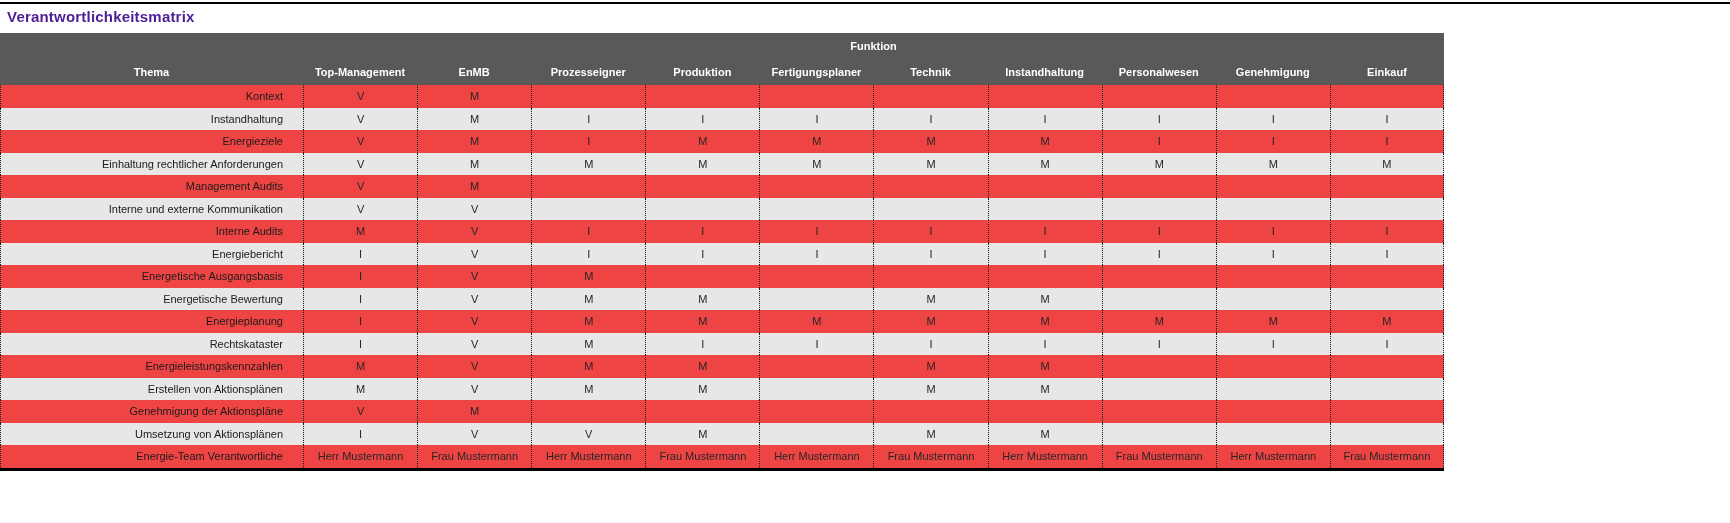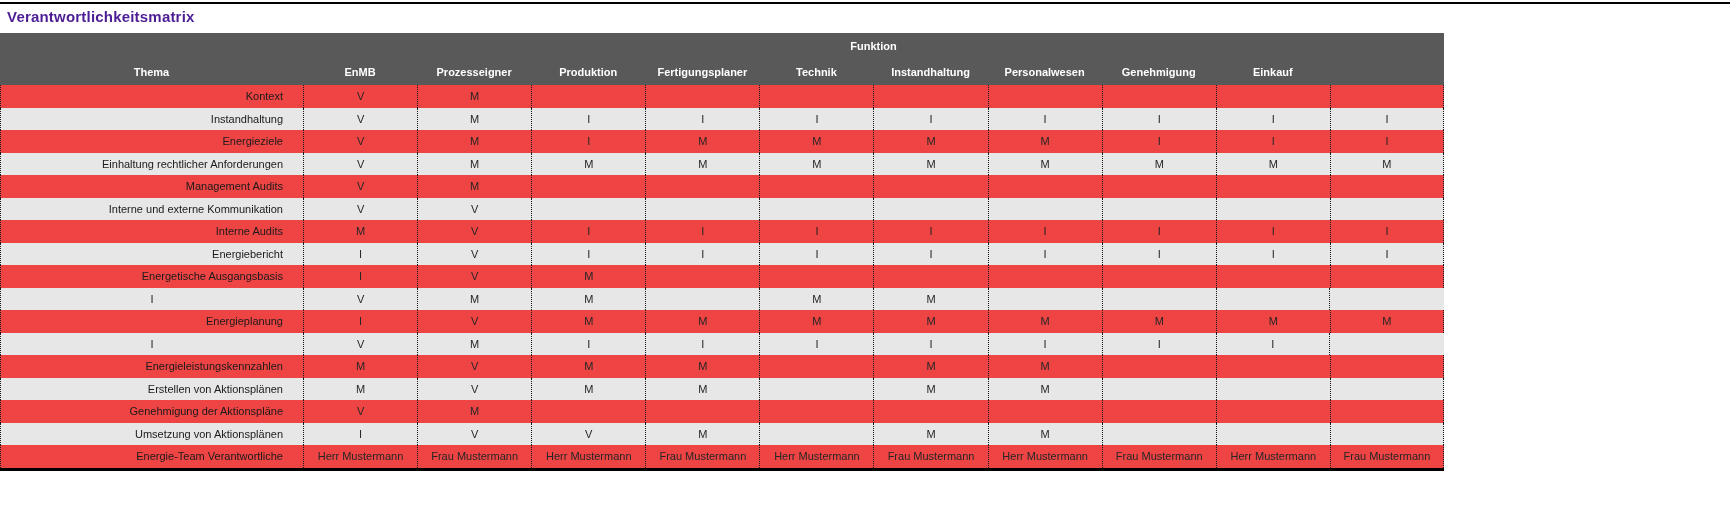--- a/index.html
+++ b/index.html
@@ -61,20 +61,21 @@
   <h1 class="title">Verantwortlichkeitsmatrix</h1>
 
   <div class="matrix">
     <div class="thead">
       <div class="hrow">
         <div class="hcell"></div>
         <div class="hcell group-span">Funktion</div>
       </div>
       <div class="hrow" id="col-headers">
           <div class="hcell">Thema</div>
+          <div class="hcell">Top-Management</div>
           <div class="hcell">EnMB</div>
           <div class="hcell">Prozesseigner</div>
           <div class="hcell">Produktion</div>
           <div class="hcell">Fertigungsplaner</div>
           <div class="hcell">Technik</div>
           <div class="hcell">Instandhaltung</div>
           <div class="hcell">Personalwesen</div>
           <div class="hcell">Genehmigung</div>
           <div class="hcell">Einkauf</div>
         </div>
@@ -191,20 +192,21 @@
           <div class="cell">M</div>
           <div class="cell"></div>
           <div class="cell"></div>
           <div class="cell"></div>
           <div class="cell"></div>
           <div class="cell"></div>
           <div class="cell"></div>
           <div class="cell"></div>
         </div>
         <div class="row">
+          <div class="cell thema">Energetische Bewertung</div>
           <div class="cell">I</div>
           <div class="cell">V</div>
           <div class="cell">M</div>
           <div class="cell">M</div>
           <div class="cell"></div>
           <div class="cell">M</div>
           <div class="cell">M</div>
           <div class="cell"></div>
           <div class="cell"></div>
           <div class="cell"></div>
@@ -216,20 +218,21 @@
           <div class="cell">M</div>
           <div class="cell">M</div>
           <div class="cell">M</div>
           <div class="cell">M</div>
           <div class="cell">M</div>
           <div class="cell">M</div>
           <div class="cell">M</div>
           <div class="cell">M</div>
         </div>
         <div class="row">
+          <div class="cell thema">Rechtskataster</div>
           <div class="cell">I</div>
           <div class="cell">V</div>
           <div class="cell">M</div>
           <div class="cell">I</div>
           <div class="cell">I</div>
           <div class="cell">I</div>
           <div class="cell">I</div>
           <div class="cell">I</div>
           <div class="cell">I</div>
           <div class="cell">I</div>

